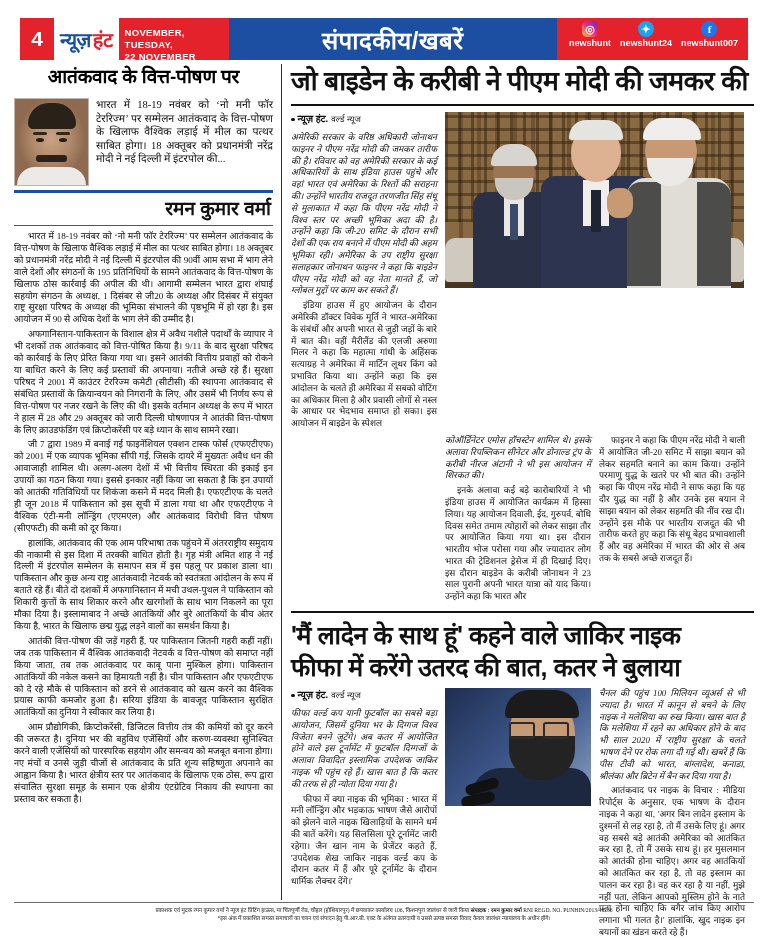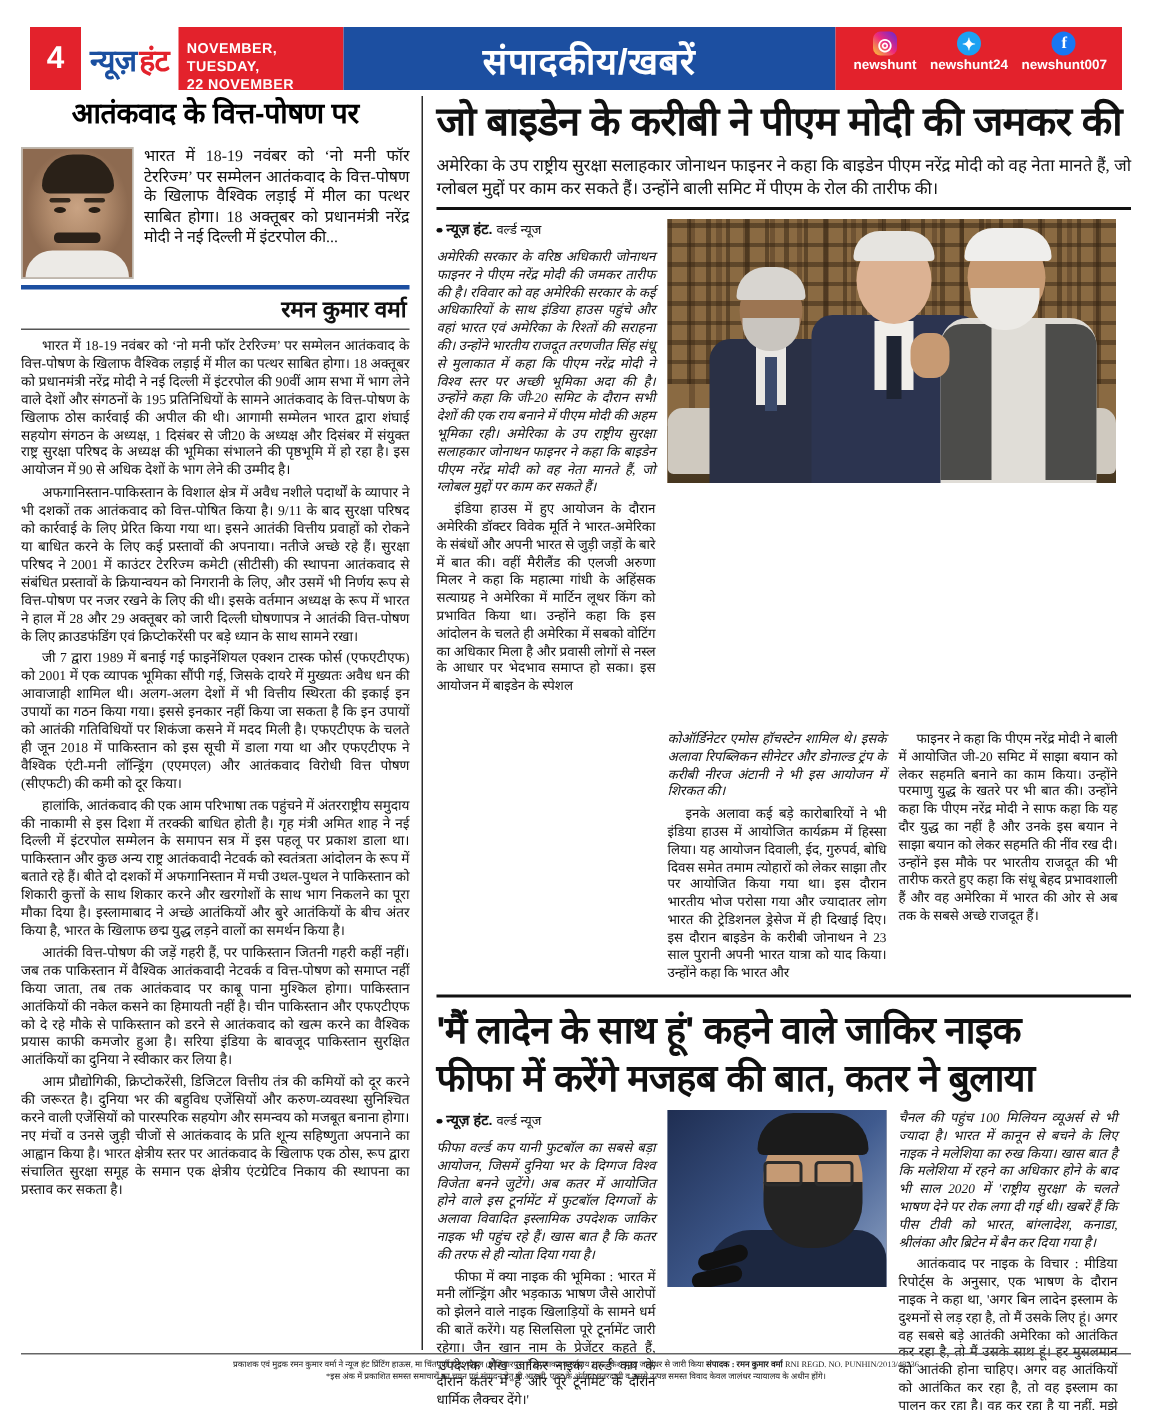--- a/index.html
+++ b/index.html
@@ -206,21 +206,21 @@
     margin: 0;
   }
   .edit-author-bar {
     background: #1c4fa1;
     height: 3px;
     margin: 4px 0 2px 0;
   }
   .edit-author {
     font-family: "Liberation Sans", sans-serif;
     font-weight: bold;
-    font-size: 15px;
+    font-size: 19px;
     text-align: right;
     margin: 0 2px 0 0;
   }
   .edit-role {
     font-family: "Liberation Serif", serif;
     font-size: 8.6px;
     text-align: right;
     margin: 1px 2px 5px 0;
     color: #222;
   }
@@ -455,21 +455,20 @@
       <p>आम प्रौद्योगिकी, क्रिप्टोकरेंसी, डिजिटल वित्तीय तंत्र की कमियों को दूर करने की जरूरत है। दुनिया भर की बहुविध एजेंसियों और करुण-व्यवस्था सुनिश्चित करने वाली एजेंसियों को पारस्परिक सहयोग और समन्वय को मजबूत बनाना होगा। नए मंचों व उनसे जुड़ी चीजों से आतंकवाद के प्रति शून्य सहिष्णुता अपनाने का आह्वान किया है। भारत क्षेत्रीय स्तर पर आतंकवाद के खिलाफ एक ठोस, रूप द्वारा संचालित सुरक्षा समूह के समान एक क्षेत्रीय एंटग्रेटिव निकाय की स्थापना का प्रस्ताव कर सकता है।</p>
     </div>
   </div>
 
   <div class="col-right">
 
     <div>
       <h2 class="story1-head">
         <span>जो बाइडेन के करीबी ने पीएम मोदी की जमकर की</span><br>
       </h2>
-      <p class="story-standfirst">अमेरिका के उप राष्ट्रीय सुरक्षा सलाहकार जोनाथन फाइनर ने कहा कि बाइडेन पीएम नरेंद्र मोदी को वह नेता मानते हैं, जो ग्लोबल मुद्दों पर काम कर सकते हैं। उन्होंने बाली समिट में पीएम के रोल की तारीफ की।</p>
       <div class="rule-blk"></div>
 
       <div class="s1-grid">
         <div class="s1-c1 col-text">
           <div class="byline">
             <span class="dot"></span><span>न्यूज़ हंट.</span>
             <span class="sub">वर्ल्ड न्यूज</span>
           </div>
           <p class="noind">अमेरिकी सरकार के वरिष्ठ अधिकारी जोनाथन फाइनर ने पीएम नरेंद्र मोदी की जमकर तारीफ की है। रविवार को वह अमेरिकी सरकार के कई अधिकारियों के साथ इंडिया हाउस पहुंचे और वहां भारत एवं अमेरिका के रिश्तों की सराहना की। उन्होंने भारतीय राजदूत तरणजीत सिंह संधू से मुलाकात में कहा कि पीएम नरेंद्र मोदी ने विश्व स्तर पर अच्छी भूमिका अदा की है। उन्होंने कहा कि जी-20 समिट के दौरान सभी देशों की एक राय बनाने में पीएम मोदी की अहम भूमिका रही। अमेरिका के उप राष्ट्रीय सुरक्षा सलाहकार जोनाथन फाइनर ने कहा कि बाइडेन पीएम नरेंद्र मोदी को वह नेता मानते हैं, जो ग्लोबल मुद्दों पर काम कर सकते हैं।</p>
           <p>इंडिया हाउस में हुए आयोजन के दौरान अमेरिकी डॉक्टर विवेक मूर्ति ने भारत-अमेरिका के संबंधों और अपनी भारत से जुड़ी जड़ों के बारे में बात की। वहीं मैरीलैंड की एलजी अरुणा मिलर ने कहा कि महात्मा गांधी के अहिंसक सत्याग्रह ने अमेरिका में मार्टिन लूथर किंग को प्रभावित किया था। उन्होंने कहा कि इस आंदोलन के चलते ही अमेरिका में सबको वोटिंग का अधिकार मिला है और प्रवासी लोगों से नस्ल के आधार पर भेदभाव समाप्त हो सका। इस आयोजन में बाइडेन के स्पेशल</p>
@@ -505,38 +504,38 @@
                 <div class="hair"></div>
                 <div class="beard"></div>
                 <div class="hand"></div>
             </div>
           </div>
         </div>
 
         <div class="s1-c3"></div>
       </div>
 
-      <div class="s1-grid" style="margin-top:20px;">
+      <div class="s1-grid" style="margin-top:2px;">
         <div class="s1-c1 col-text" style="visibility:hidden;height:0;overflow:hidden;"></div>
         <div class="s1-c2 col-text">
           <p class="noind">कोऑर्डिनेटर एमोस हॉचस्टेन शामिल थे। इसके अलावा रिपब्लिकन सीनेटर और डोनाल्ड ट्रंप के करीबी नीरज अंटानी ने भी इस आयोजन में शिरकत की।</p>
           <p>इनके अलावा कई बड़े कारोबारियों ने भी इंडिया हाउस में आयोजित कार्यक्रम में हिस्सा लिया। यह आयोजन दिवाली, ईद, गुरुपर्व, बोधि दिवस समेत तमाम त्योहारों को लेकर साझा तौर पर आयोजित किया गया था। इस दौरान भारतीय भोज परोसा गया और ज्यादातर लोग भारत की ट्रेडिशनल ड्रेसेज में ही दिखाई दिए। इस दौरान बाइडेन के करीबी जोनाथन ने 23 साल पुरानी अपनी भारत यात्रा को याद किया। उन्होंने कहा कि भारत और</p>
         </div>
         <div class="s1-c3 col-text">
           <p>फाइनर ने कहा कि पीएम नरेंद्र मोदी ने बाली में आयोजित जी-20 समिट में साझा बयान को लेकर सहमति बनाने का काम किया। उन्होंने परमाणु युद्ध के खतरे पर भी बात की। उन्होंने कहा कि पीएम नरेंद्र मोदी ने साफ कहा कि यह दौर युद्ध का नहीं है और उनके इस बयान ने साझा बयान को लेकर सहमति की नींव रख दी। उन्होंने इस मौके पर भारतीय राजदूत की भी तारीफ करते हुए कहा कि संधू बेहद प्रभावशाली हैं और वह अमेरिका में भारत की ओर से अब तक के सबसे अच्छे राजदूत हैं।</p>
         </div>
       </div>
     </div>
 
     <div class="hr-dark2"></div>
 
     <div>
       <h2 class="story2-head">
         <span>'मैं लादेन के साथ हूं' कहने वाले जाकिर नाइक</span><br>
-        <span>फीफा में करेंगे मजहब की बात, कतर ने बुलाया</span>
+        <span>फीफा में करेंगे उतरद की बात, कतर ने बुलाया</span>
       </h2>
 
       <div class="s2-grid">
 
         <div class="s2-c col-text">
           <div class="byline">
             <span class="dot"></span><span>न्यूज़ हंट.</span>
             <span class="sub">वर्ल्ड न्यूज</span>
           </div>
           <p class="noind">फीफा वर्ल्ड कप यानी फुटबॉल का सबसे बड़ा आयोजन, जिसमें दुनिया भर के दिग्गज विश्व विजेता बनने जुटेंगे। अब कतर में आयोजित होने वाले इस टूर्नामेंट में फुटबॉल दिग्गजों के अलावा विवादित इस्लामिक उपदेशक जाकिर नाइक भी पहुंच रहे हैं। खास बात है कि कतर की तरफ से ही न्योता दिया गया है।</p>

